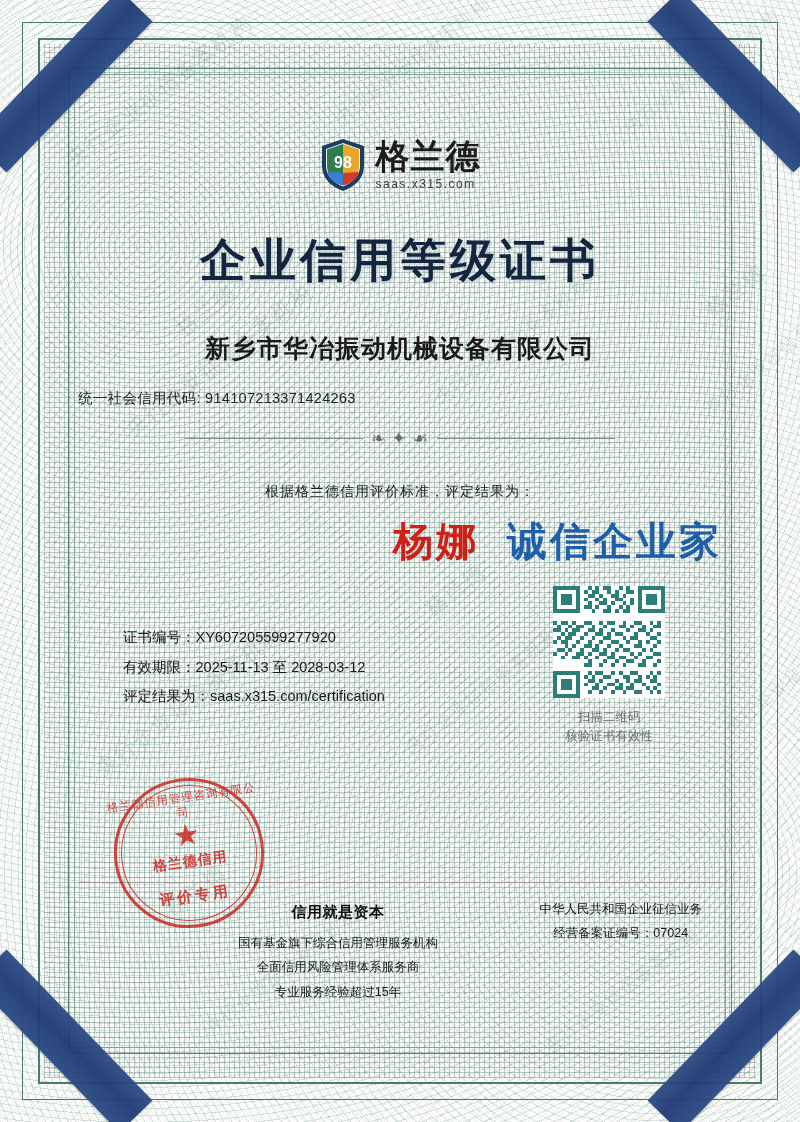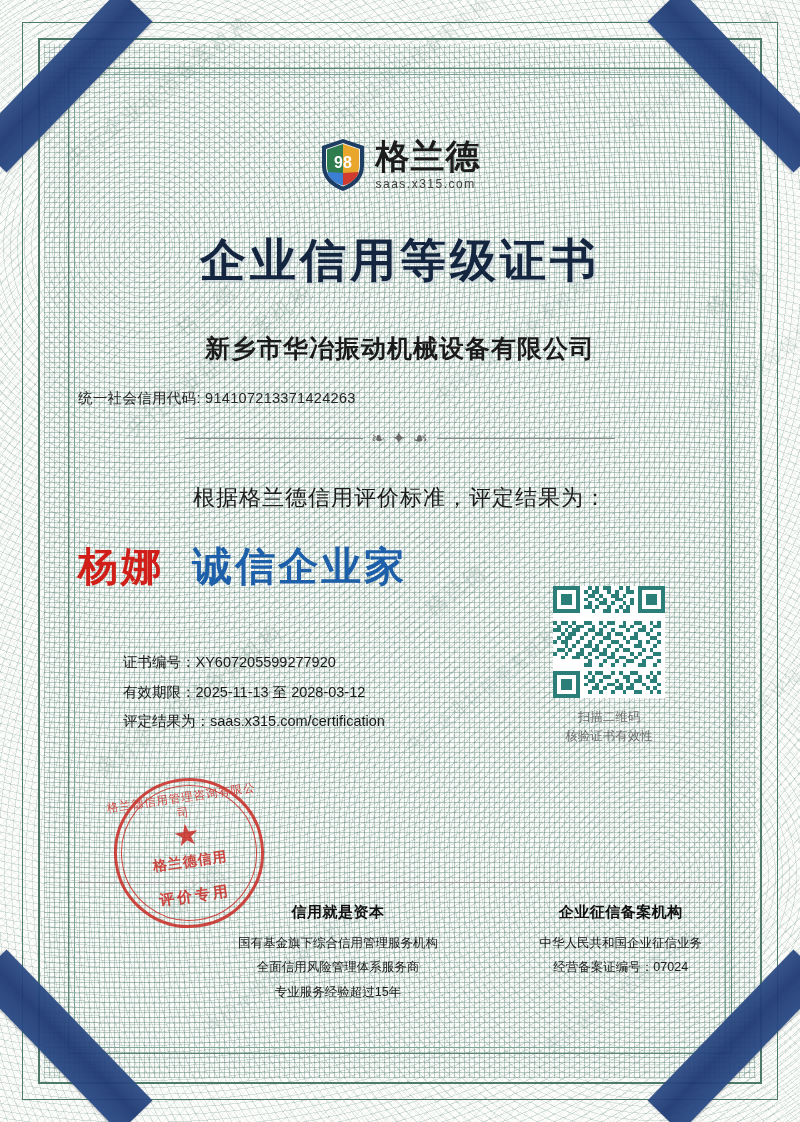--- a/index.html
+++ b/index.html
@@ -164,28 +164,28 @@
   }
   .divider .orn {
     font-size: 17px;
     color: #6a6a6a;
     letter-spacing: 1px;
   }
 
   .eval-line {
     margin-top: 34px;
     text-align: center;
-    font-size: 22px;
+    font-size: 14px;
     color: #1d1d1d;
     letter-spacing: 1px;
   }
 
   .grade-row {
-    margin-top: 26px;
-    text-align: left;
+    margin-top: 13px;
+    text-align: right;
     font-size: 40px;
     font-weight: bold;
     letter-spacing: 3px;
   }
   .grade-name { color: #cf1f18; }
   .grade-title { color: #1d5fa8; margin-left: 14px; }
 
   .info-block {
     margin-top: 54px;
     margin-left: 45px;
@@ -602,21 +602,20 @@
     <div class="footer">
       <div class="footer-rule"></div>
       <div class="footer-cols">
         <div class="footer-col left">
           <div class="footer-head">信用就是资本</div>
           <div>国有基金旗下综合信用管理服务机构</div>
           <div>全面信用风险管理体系服务商</div>
           <div>专业服务经验超过15年</div>
         </div>
         <div class="footer-col right">
-          <div class="footer-head">企业征信备案机构</div>
           <div>中华人民共和国企业征信业务</div>
           <div>经营备案证编号：07024</div>
         </div>
       </div>
     </div>
 
     <div class="seal">
       <div class="seal-ring"></div>
       <div class="seal-ring2"></div>
       <div class="seal-arc">格兰德信用管理咨询有限公司</div>

